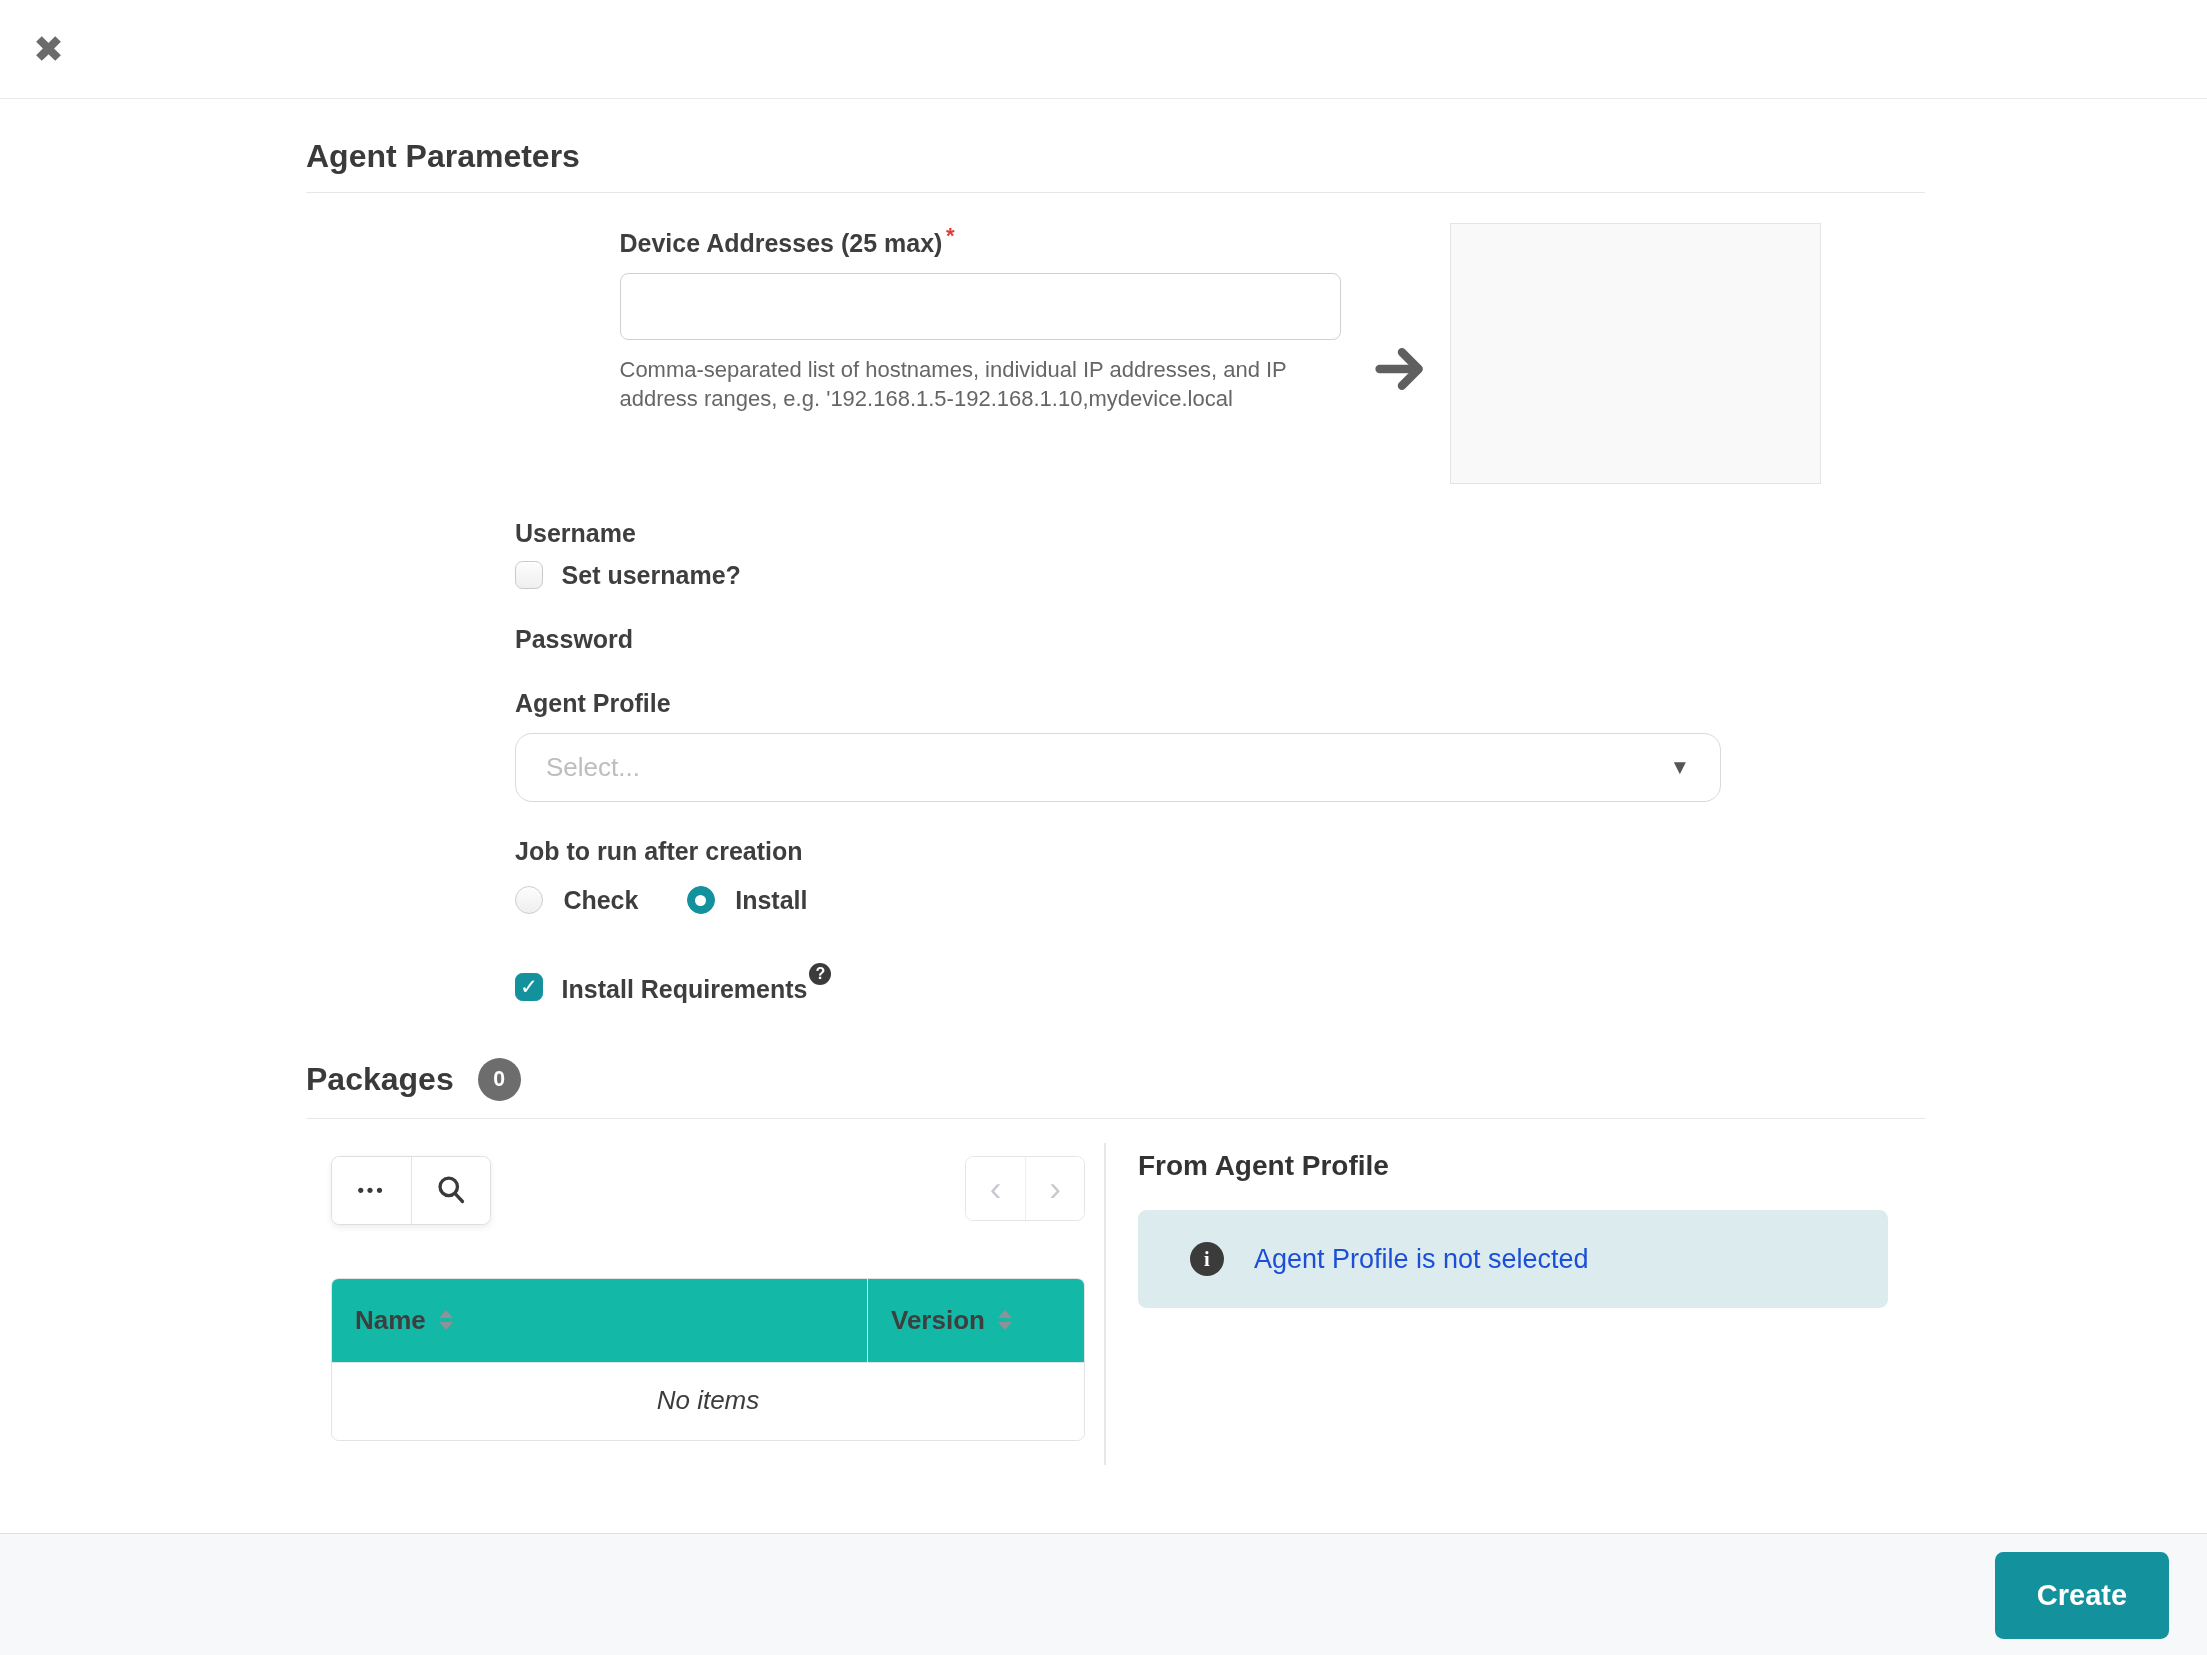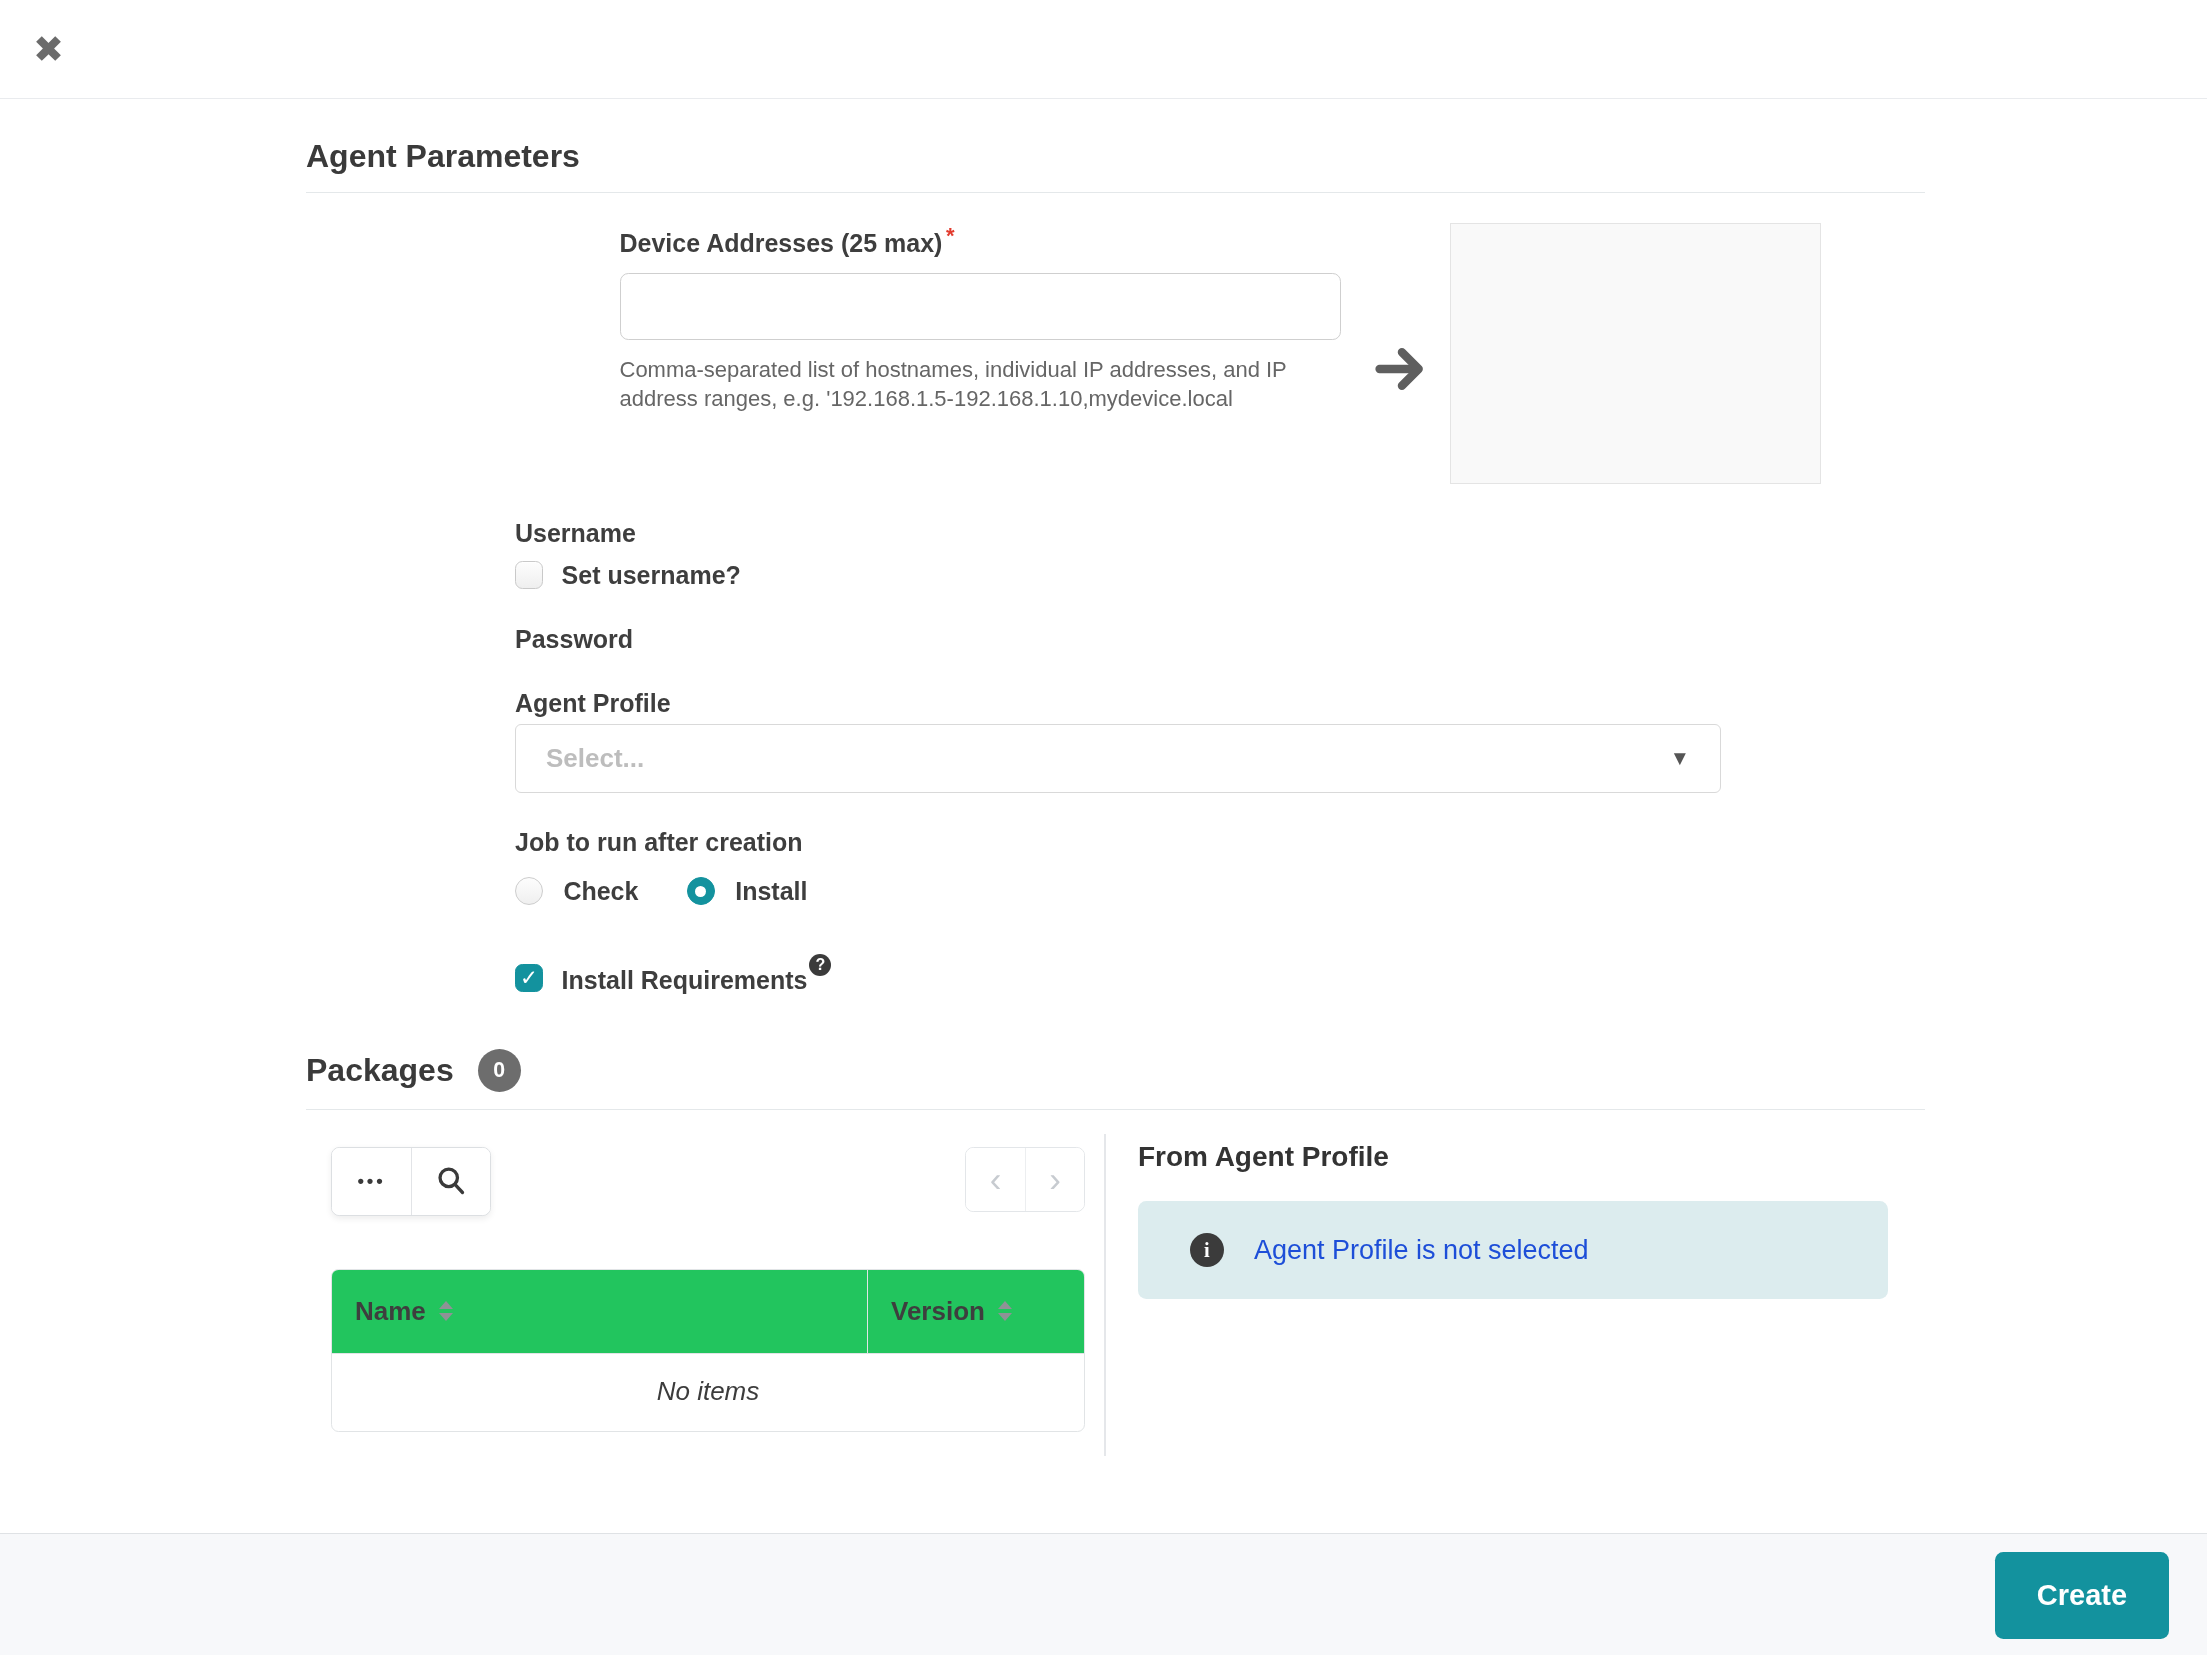--- a/index.html
+++ b/index.html
@@ -34,22 +34,22 @@
 
   
   .block { margin-top:35px; }
   .check-row { display:flex; align-items:center; gap:18.6px; margin-top:13px; }
   .checkbox { width:28px; height:28px; border-radius:7.4px; border:1.9px solid #c9c9c9;
     background:linear-gradient(#fdfdfd,#efefef); box-shadow:inset 0 0.9px 0 #fff; flex:0 0 auto; }
   .checkbox.checked { background:#13929E; border-color:#13929E; display:flex; align-items:center; justify-content:center;
     color:#fff; font-size:21.3px; font-weight:bold; box-shadow:none; }
   .check-label { font-size:25px; font-weight:bold; color:#3e3e3e; }
 
-  .select-box { margin-top:6px; width:1206px; height:69px; border:1.9px solid #d9d9d9; border-radius:6px;
-    display:flex; align-items:center; justify-content:space-between; padding:0 30px; background:#fff; cursor:pointer;font-weight:bold; }
+  .select-box { margin-top:15px; width:1206px; height:69px; border:1.9px solid #d9d9d9; border-radius:17px;
+    display:flex; align-items:center; justify-content:space-between; padding:0 30px; background:#fff; cursor:pointer; }
   .select-placeholder { font-size:26px; color:#bdbdbd; }
   .select-caret { font-size:20.4px; color:#555; }
 
   .radio-row { display:flex; align-items:center; gap:20.4px; margin-top:20px;text-align:center; }
   .radio { width:28px; height:28px; border-radius:50%; border:1.9px solid #cdcdcd;
     background:linear-gradient(#fdfdfd,#efefef); flex:0 0 auto; }
   .radio.on { background:#13929E; border-color:#13929E; position:relative; }
   .radio.on::after { content:""; position:absolute; left:50%; top:50%; width:11px; height:11px; margin:-5.6px 0 0 -5.6px;
     border-radius:50%; background:#fff; }
   .radio-label { font-size:25px; font-weight:bold; color:#3e3e3e; margin-right:28px; }
@@ -73,21 +73,21 @@
     box-shadow:0 2.8px 6.5px rgba(0,0,0,0.07); }
   .tool-btn { width:79px; height:67px; display:flex; align-items:center; justify-content:center; background:#fff; cursor:pointer; }
   .tool-btn + .tool-btn { border-left:1.9px solid #e2e4e7; }
   .ellipsis-icon { font-size:18.6px; letter-spacing:2.8px; color:#3a3a3a; font-weight:bold; }
   .page-group { display:inline-flex; border:1.9px solid #e3e6e9; border-radius:8.3px; overflow:hidden; background:#fff; }
   .page-btn { width:59px; height:63px; display:flex; align-items:center; justify-content:center; background:#fff;
     color:#c7cbd0; font-size:35px; cursor:default; }
   .page-btn + .page-btn { border-left:1.9px solid #eceef0; }
 
   .pkg-table { width:754px; margin-top:53px; border:1.9px solid #e1e4e6; border-radius:7.4px; overflow:hidden; background:#fff; }
-  .pkg-thead { display:flex; background:#22c55e; border-bottom:1.9px solid #e1e4e6;justify-content:space-between; }
+  .pkg-thead { display:flex; background:#14b8a6; border-bottom:1.9px solid #e1e4e6;justify-content:space-between; }
   .th { display:flex; align-items:center; gap:13px; padding:26px 0 26px 23px; font-size:26px; font-weight:bold; color:#3e3e3e; cursor:pointer; }
   .th-name { width:536px; border-right:1.9px solid #e1e4e6; }
   .th-version { flex:1; }
   .sort-icon { display:inline-flex; flex-direction:column; gap:3.7px; }
   .sort-icon .up { width:0; height:0; border-left:7.4px solid transparent; border-right:7.4px solid transparent; border-bottom:8.3px solid #8f9296; }
   .sort-icon .down { width:0; height:0; border-left:7.4px solid transparent; border-right:7.4px solid transparent; border-top:8.3px solid #8f9296; }
   .empty-row { padding:22px 0 24px 0; text-align:center; font-size:26px; font-style:italic; color:#3c3c3c; }
 
   .pkg-right-title { font-size:28px; font-weight:bold; color:#333; }
   .alert-info { margin-top:28px; height:98px; background:#dcecee; border-radius:8.3px; display:flex; align-items:center;

